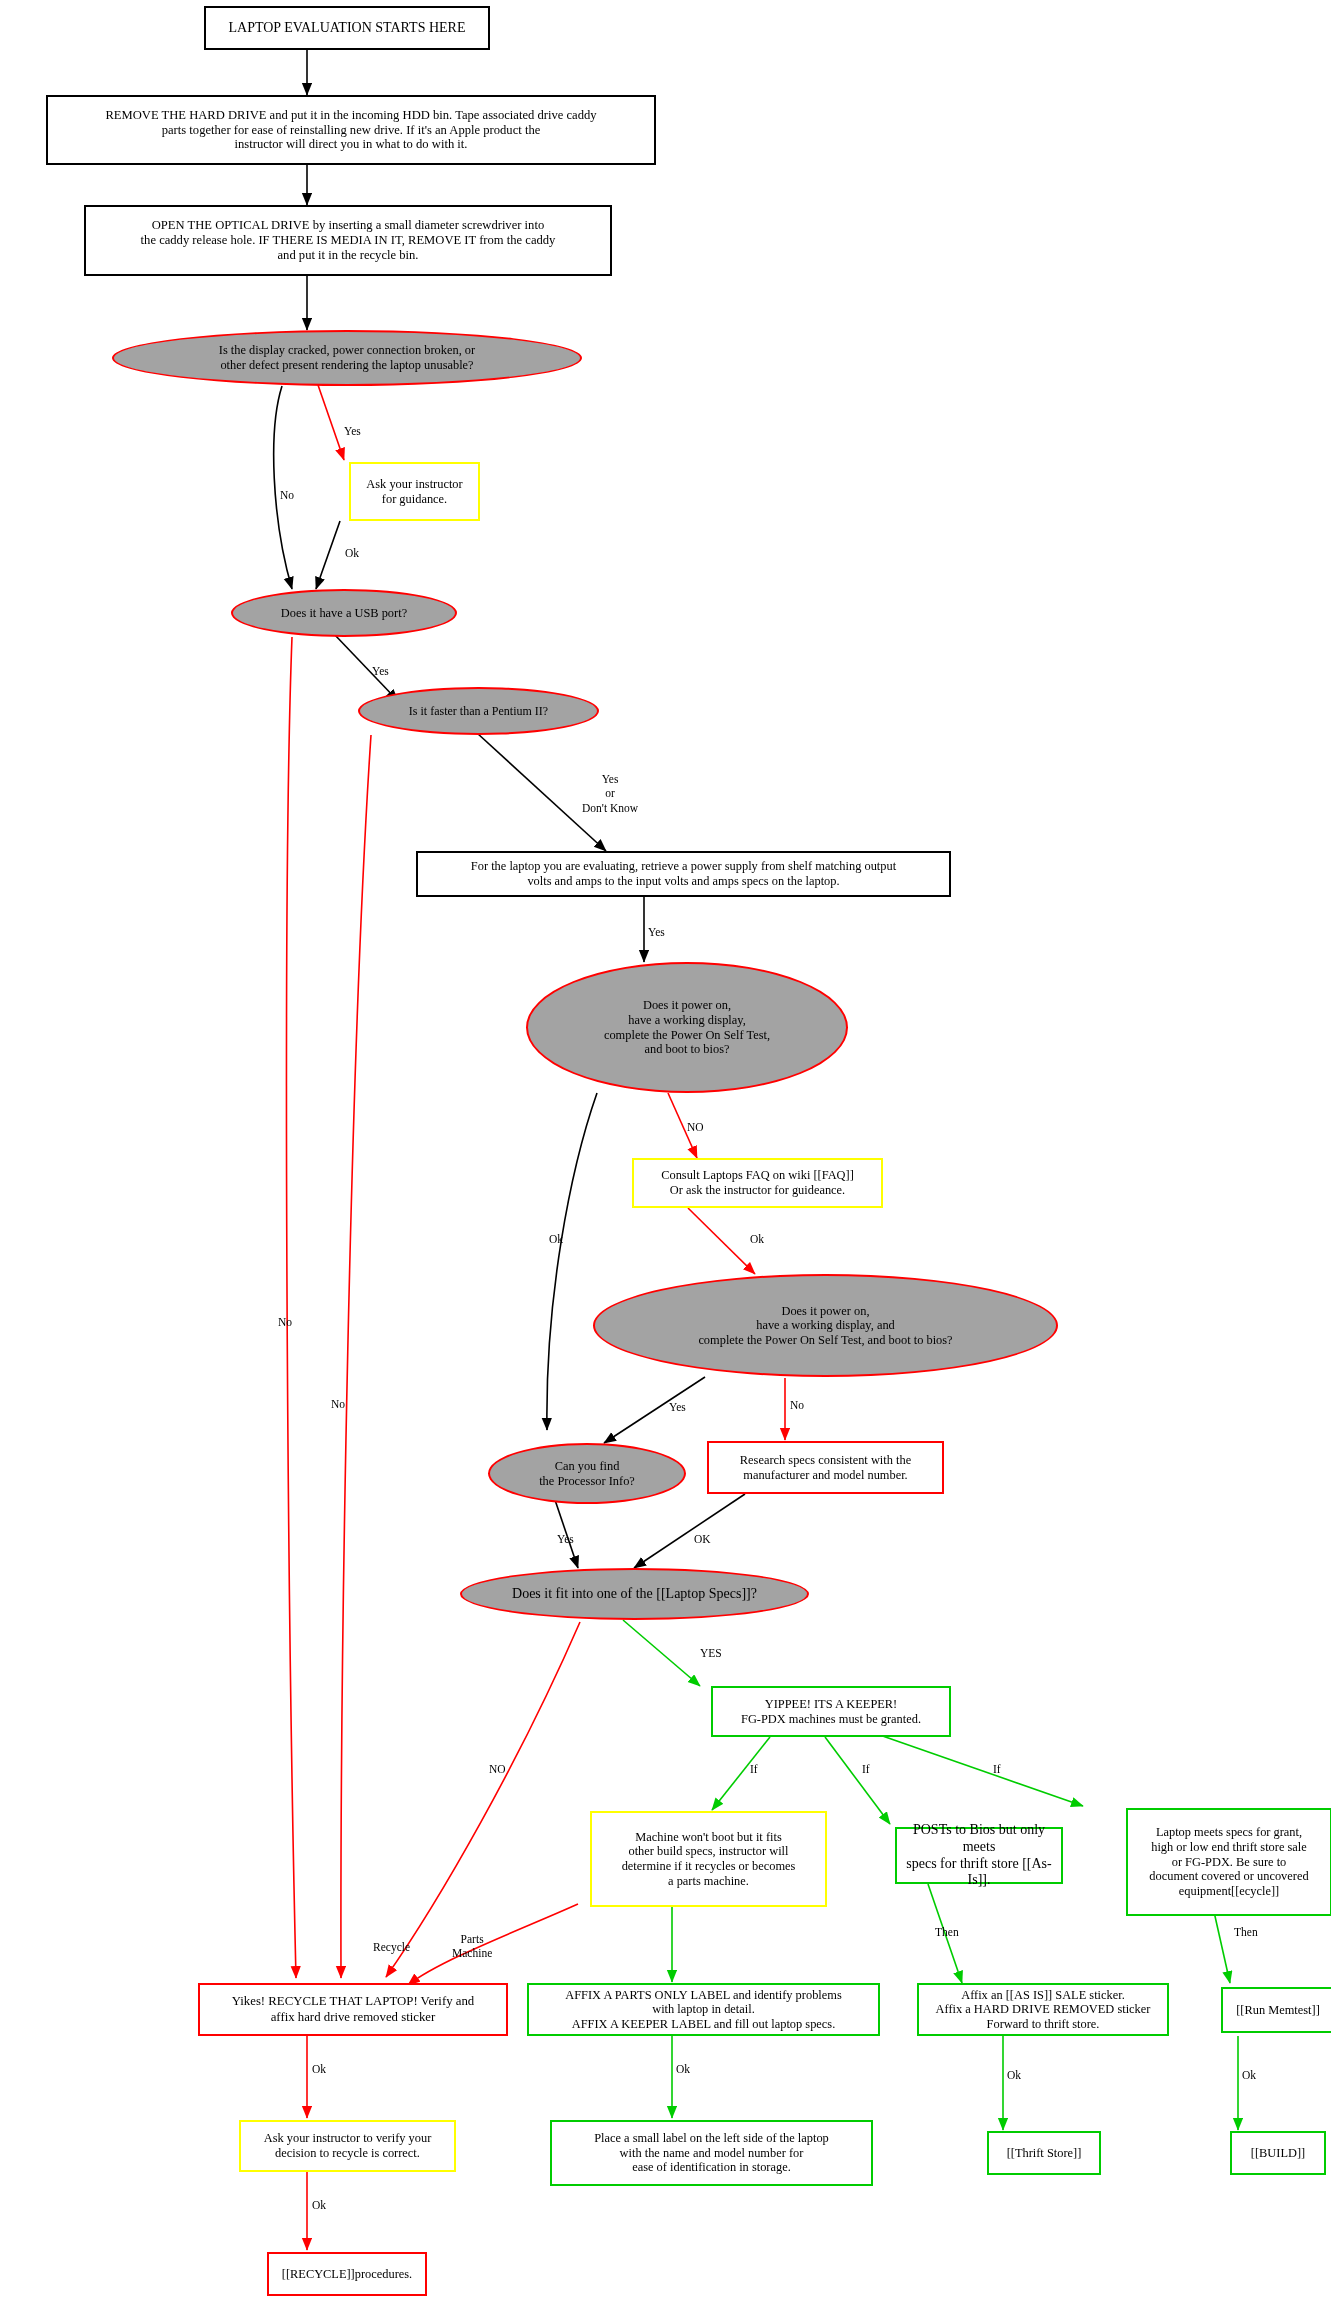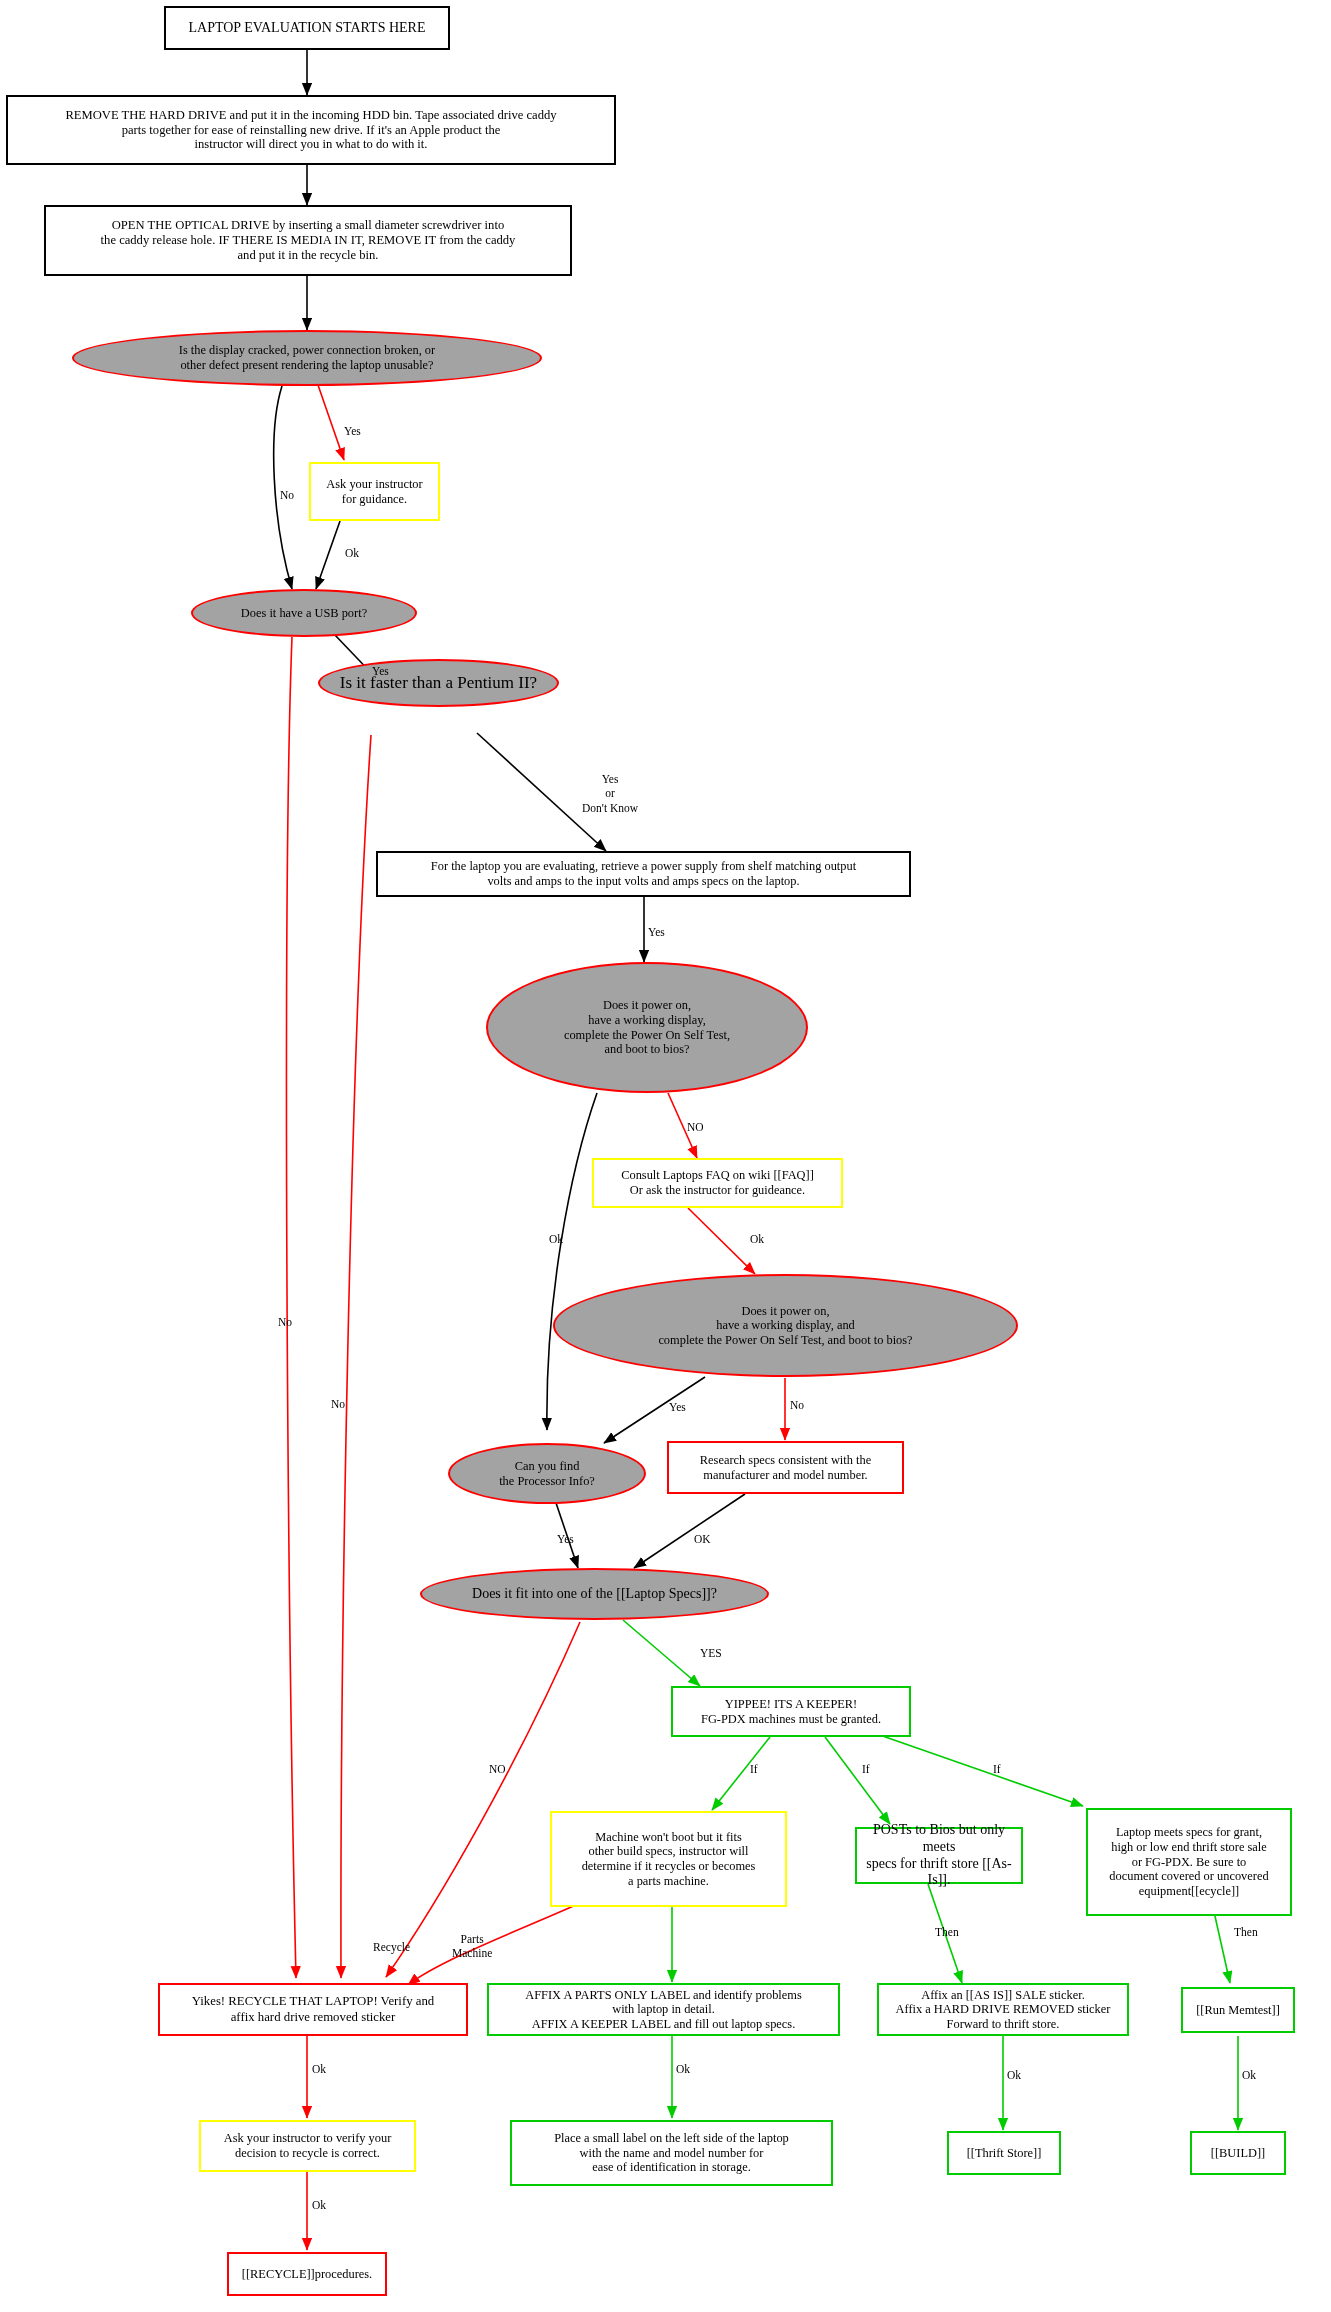--- a/index.html
+++ b/index.html
@@ -3,21 +3,21 @@
 <meta charset="utf-8">
 <style>
   html,body{margin:0;padding:0;background:#ffffff;}
   body{width:1331px;height:2312px;position:relative;
        font-family:"Liberation Serif","DejaVu Serif",serif;}
   #stage{position:relative;width:1331px;height:2312px;overflow:hidden;}
   svg#edges{position:absolute;left:0;top:0;width:1331px;height:2312px;pointer-events:none;}
 
   .node{position:absolute;box-sizing:border-box;display:flex;align-items:center;
         justify-content:center;text-align:center;background:#ffffff;color:#000000;
-        line-height:1.18;white-space:pre-line;}
+        line-height:1.18;white-space:pre-line;margin-left:40px;}
 
   .box{border:2.4px solid #000000;}
   .box-red{border:2.4px solid #ff0000;}
   .box-green{border:2.4px solid #00cc00;}
   .box-yellow{border:2.4px solid #ffff00;}
   .ellipse-red{border:2.6px solid #ff0000;border-radius:50%;background:#a3a3a3;}
 
   .elabel{position:absolute;white-space:pre-line;text-align:center;color:#000000;
           font-size:11.5px;line-height:1.25;background:transparent;}
 </style>
@@ -117,21 +117,21 @@
 and put it in the recycle bin.</div>
 
 <div class="node ellipse-red" style="left:72px;top:330px;width:470px;height:56px;font-size:12.4px;">Is the display cracked, power connection broken, or
 other defect present rendering the laptop unusable?</div>
 
 <div class="node box-yellow" style="left:309px;top:462px;width:131px;height:59px;font-size:12.4px;">Ask your instructor
 for guidance.</div>
 
 <div class="node ellipse-red" style="left:191px;top:589px;width:226px;height:48px;font-size:12.4px;">Does it have a USB port?</div>
 
-<div class="node ellipse-red" style="left:318px;top:659px;width:241px;height:48px;font-size:17px;">Is it faster than a Pentium II?</div>
+<div class="node ellipse-red" style="left:318px;top:687px;width:241px;height:48px;font-size:12px;">Is it faster than a Pentium II?</div>
 
 <div class="node box" style="left:376px;top:851px;width:535px;height:46px;font-size:12.4px;">For the laptop you are evaluating, retrieve a power supply from shelf matching output
 volts and amps to the  input volts and amps specs on the laptop.</div>
 
 <div class="node ellipse-red" style="left:486px;top:962px;width:322px;height:131px;font-size:12.4px;">Does it power on,
 have a working display,
 complete the Power On Self Test,
 and boot to bios?</div>
 
 <div class="node box-yellow" style="left:592px;top:1158px;width:251px;height:50px;font-size:12.4px;">Consult Laptops FAQ on wiki [[FAQ]]

